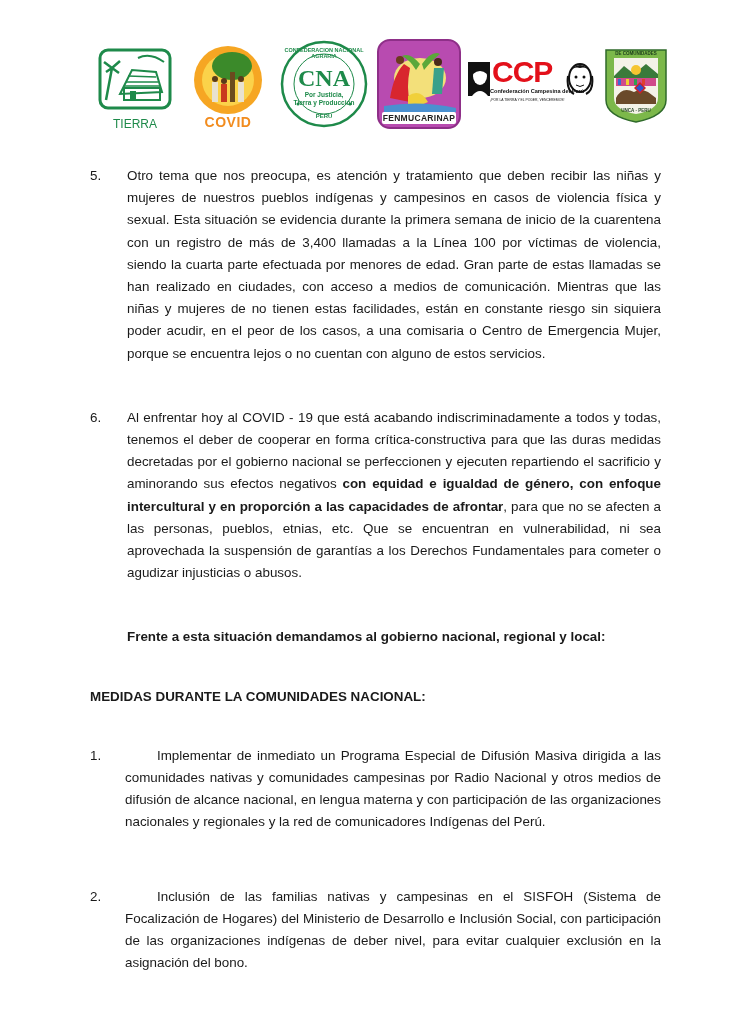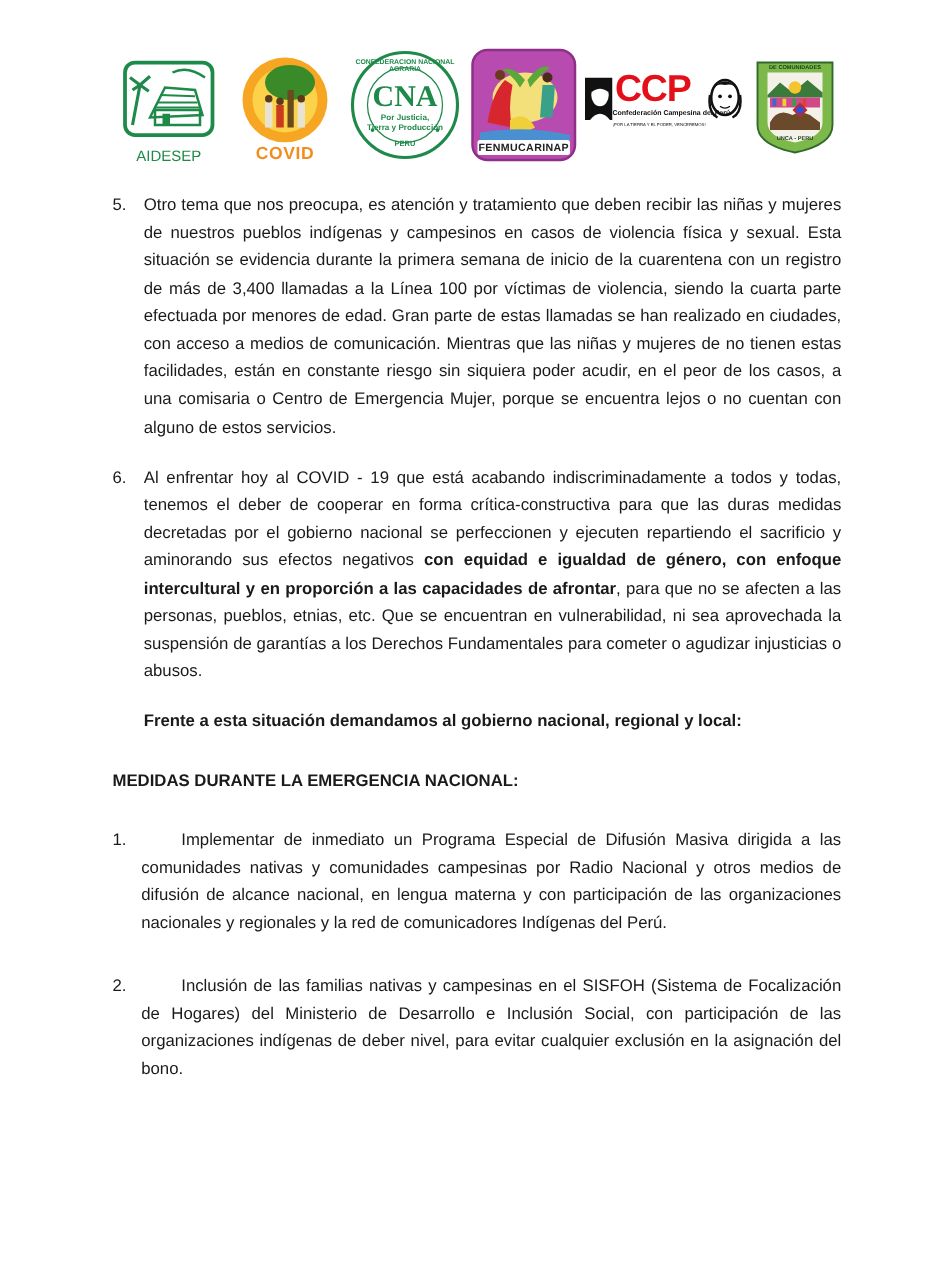--- a/index.html
+++ b/index.html
@@ -1,21 +1,21 @@
 <!DOCTYPE html>
 <html><head>
 <meta charset="utf-8">
 <style>
   html, body { margin: 0; padding: 0; background: #ffffff; }
   body { width: 745px; height: 1024px; position: relative; overflow: hidden;
          font-family: "Liberation Sans", sans-serif; color: #1a1a1a; }
   .logos { position: absolute; top: 36px; left: 96px; width: 580px; height: 100px; }
   .logo { position: absolute; }
   .page { position: absolute; left: 90px; top: 150px; width: 586px; font-size: 13.4px; line-height: 22.2px; }
-  p { margin: 3px; text-align: justify; }
+  p { margin: 15px; text-align: justify; }
   .item { position: relative; padding-left: 22px; }
   .item .num { position: absolute; left: 0; top: 0; }
   .item p { text-align: justify; }
   .sp1 { height: 12px; }
   .plain { padding-left: 22px; font-weight: bold; }
   .heading { font-weight: bold; margin: 0; }
   .medida { position: relative; padding-left: 20px; }
   .medida .num { position: absolute; left: 0; top: 0; }
   .medida p { text-indent: 32px; }
   b { font-weight: bold; }
@@ -28,21 +28,21 @@
   <div class="logo" style="left:2px;top:12px;width:74px;height:80px;">
     <svg width="74" height="64" viewBox="0 0 74 64">
       <rect x="2" y="2" width="70" height="58" rx="8" fill="none" stroke="#1e8a4a" stroke-width="3"></rect>
       <path d="M8 52 L14 20 M14 20 L6 14 M14 20 L22 13 M14 20 L8 24 M14 20 L21 25" stroke="#1e8a4a" stroke-width="2.5" fill="none"></path>
       <path d="M22 46 L34 22 L58 24 L64 44 Z" fill="none" stroke="#1e8a4a" stroke-width="2"></path>
       <path d="M28 34 L60 34 M26 38 L62 38 M30 28 L58 29" stroke="#1e8a4a" stroke-width="1.5"></path>
       <rect x="26" y="40" width="36" height="12" fill="none" stroke="#1e8a4a" stroke-width="2"></rect>
       <rect x="32" y="43" width="6" height="9" fill="#1e8a4a"></rect>
       <path d="M40 10 Q52 4 66 14" stroke="#1e8a4a" stroke-width="2" fill="none"></path>
     </svg>
-    <div style="text-align:center;color:#1e8a4a;font-size:12px;margin-top:1px;">AIDESEP</div>
+    <div style="text-align:center;color:#1e8a4a;font-size:12px;margin-top:1px;">TIERRA</div>
   </div>
 
   <div class="logo" style="left:92px;top:2px;width:80px;height:96px;">
     <svg width="80" height="96" viewBox="0 0 80 96">
       <circle cx="40" cy="42" r="34" fill="#f6a623"></circle>
       <circle cx="40" cy="42" r="26" fill="#fbd24a"></circle>
       <ellipse cx="44" cy="28" rx="20" ry="14" fill="#3b8a2a"></ellipse>
       <rect x="42" y="34" width="5" height="30" fill="#6b4a1e"></rect>
       <rect x="24" y="44" width="6" height="20" fill="#e8e2d0"></rect>
       <rect x="33" y="46" width="6" height="18" fill="#c93a1e"></rect>
@@ -141,21 +141,21 @@
     <span class="num">6.</span>
     <p><span>Al enfrentar hoy al COVID - 19 que está acabando indiscriminadamente a todos y todas, tenemos el deber de cooperar en forma crítica-constructiva para que las duras medidas decretadas por el gobierno nacional se perfeccionen y ejecuten repartiendo el sacrificio y aminorando sus efectos negativos </span><b>con equidad e igualdad de género, con enfoque intercultural y en proporción a las capacidades de afrontar</b><span>, para que no se afecten a las personas, pueblos, etnias, etc. Que se encuentran en vulnerabilidad, ni sea aprovechada la suspensión de garantías a los Derechos Fundamentales para cometer o agudizar injusticias o abusos.</span></p>
   </div>
 
   <div class="sp1"></div>
 
   <p class="plain">Frente a esta situación demandamos al gobierno nacional, regional y local:</p>
 
   <div style="height:22px;"></div>
 
-  <p class="heading">MEDIDAS DURANTE LA EMERGENCIA NACIONAL:</p>
+  <p class="heading">MEDIDAS DURANTE LA COMUNIDADES NACIONAL:</p>
 
   <div style="height:22px;"></div>
 
   <div class="medida">
     <span class="num">1.</span>
     <p>Implementar de inmediato un Programa Especial de Difusión Masiva dirigida a las comunidades nativas y comunidades campesinas por Radio Nacional y otros medios de difusión de alcance nacional, en lengua materna y con participación de las organizaciones nacionales y regionales y la red de comunicadores Indígenas del Perú.</p>
   </div>
 
   <div style="height:22px;"></div>
 

